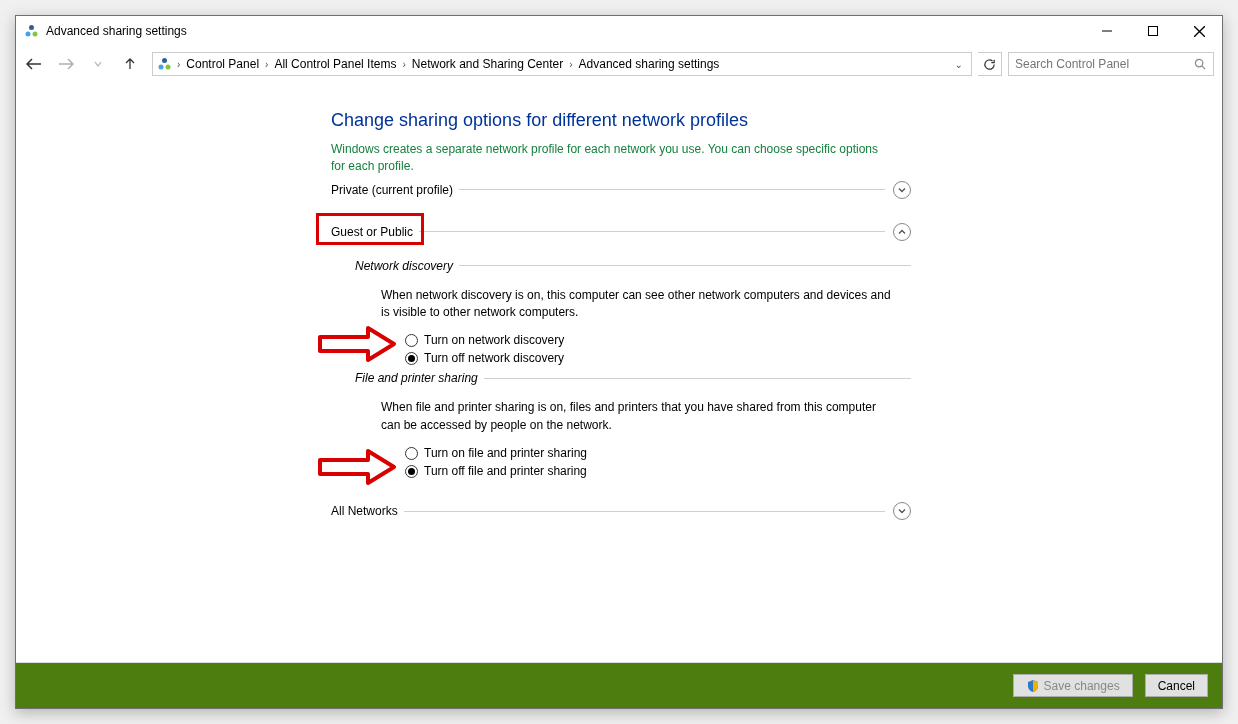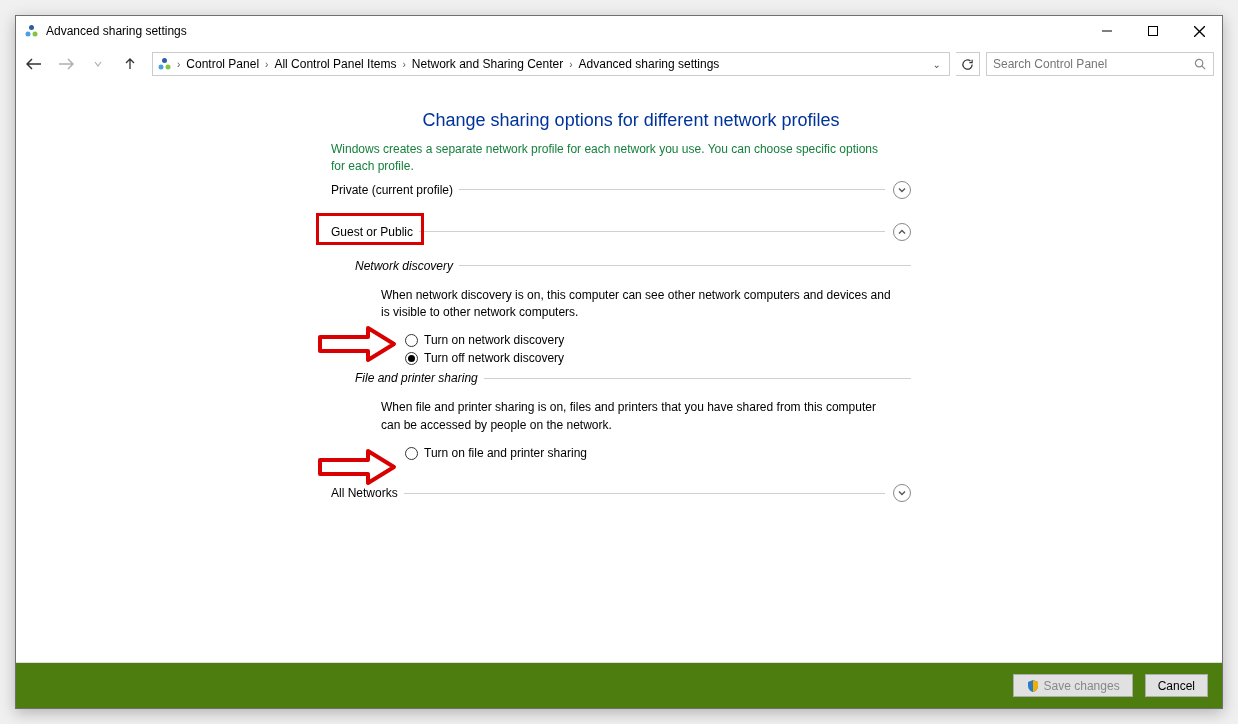--- a/index.html
+++ b/index.html
@@ -15,25 +15,25 @@
 .nav-arrows { display: flex; align-items: center; gap: 12px; padding-right: 6px; }
 .nav-btn { width: 20px; height: 20px; display: flex; align-items: center; justify-content: center; cursor: default; }
 .nav-btn.disabled svg { stroke: #b0b0b0; fill:#b0b0b0; }
 .nav-btn.enabled svg { stroke: #333; fill:#333; }
 .addressbar { flex: 1; height: 24px; border: 1px solid #ccc; display: flex; align-items: center; padding: 0 4px; margin: 0 6px; font-size: 12px; }
 .addr-icon { width:16px; height:16px; margin-right: 2px; }
 .crumb { padding: 0 4px; color: #000; cursor: default; }
 .chev { color: #555; padding: 0 2px; font-size: 10px; }
 .addr-drop { margin-left:auto; padding: 0 4px; color:#555; font-size:10px; cursor:default; }
 .refresh { width: 24px; height: 24px; border: 1px solid #ccc; border-left: none; display:flex; align-items:center; justify-content:center; cursor:default; }
-.searchbox { width: 228px; height: 24px; border: 1px solid #ccc; margin-left: 6px; display: flex; align-items: center; padding: 0 6px; }
+.searchbox { width: 206px; height: 24px; border: 1px solid #ccc; margin-left: 6px; display: flex; align-items: center; padding: 0 6px; }
 .searchbox input { border: none; flex: 1; font-size: 12px; color: #888; outline: none; background: transparent; }
 .content { flex: 1; overflow: auto; padding: 28px 0 0 0; position: relative; }
 .centered { width: 600px; margin-left: 315px; }
-.page-title { font-size: 18px; color: #003399; font-weight: normal; margin-bottom: 10px; text-align: center; }
+.page-title { font-size: 18px; color: #003399; font-weight: normal; margin-bottom: 10px; }
 .page-desc { font-size: 12px; color: #15803d; line-height: 1.4; margin-bottom: 5px; width: 560px; }
 .section-row { display: flex; align-items: center; width: 580px; margin-top: 6px; }
 .section-label { font-size: 12px; color: #000; padding-right: 6px; white-space: nowrap; }
 .section-line { flex: 1; border-bottom: 1px solid #d0d0d0; margin-right: 8px; }
 .expander { width: 18px; height: 18px; border: 1px solid #888; border-radius: 50%; display:flex; align-items:center; justify-content:center; cursor:default; }
 .expander svg { stroke:#555; }
 .subsection { margin-left: 24px; width: 556px; }
 .sub-head-row { display:flex; align-items:center; margin-top: 18px; }
 .sub-head { font-size: 12px; color:#000; padding-right:6px; white-space:nowrap;font-style:italic; }
 .sub-line { flex:1; border-bottom:1px solid #d0d0d0; }
@@ -180,20 +180,24 @@
         <div class="sub-head-row" style="margin-top:4px;">
           <span class="sub-head">File and printer sharing</span>
           <span class="sub-line"></span>
         </div>
         <div class="sub-desc">When file and printer sharing is on, files and printers that you have shared from this computer can be accessed by people on the network.</div>
         <div class="radio-group">
           <div class="radio-row">
               <span class="radio"></span>
               <span>Turn on file and printer sharing</span>
             </div>
+          <div class="radio-row">
+              <span class="radio sel"></span>
+              <span>Turn off file and printer sharing</span>
+            </div>
         </div>
       </div>
 
       <div class="section-row" style="margin-top:22px;">
         <span class="section-label">All Networks</span>
         <span class="section-line"></span>
         <span class="expander">
             <svg width="10" height="10" viewBox="0 0 10 10">
               <path d="M2 3.5 L5 6.5 L8 3.5" fill="none" stroke-width="1.4"></path>
             </svg>

